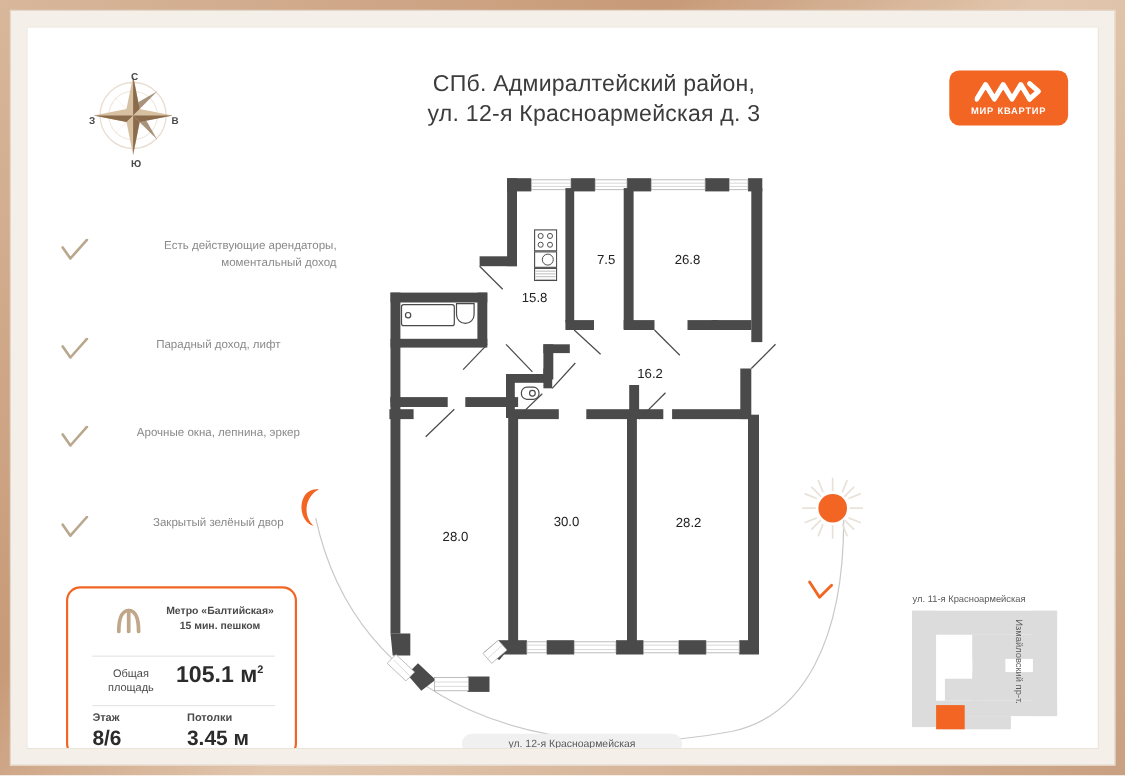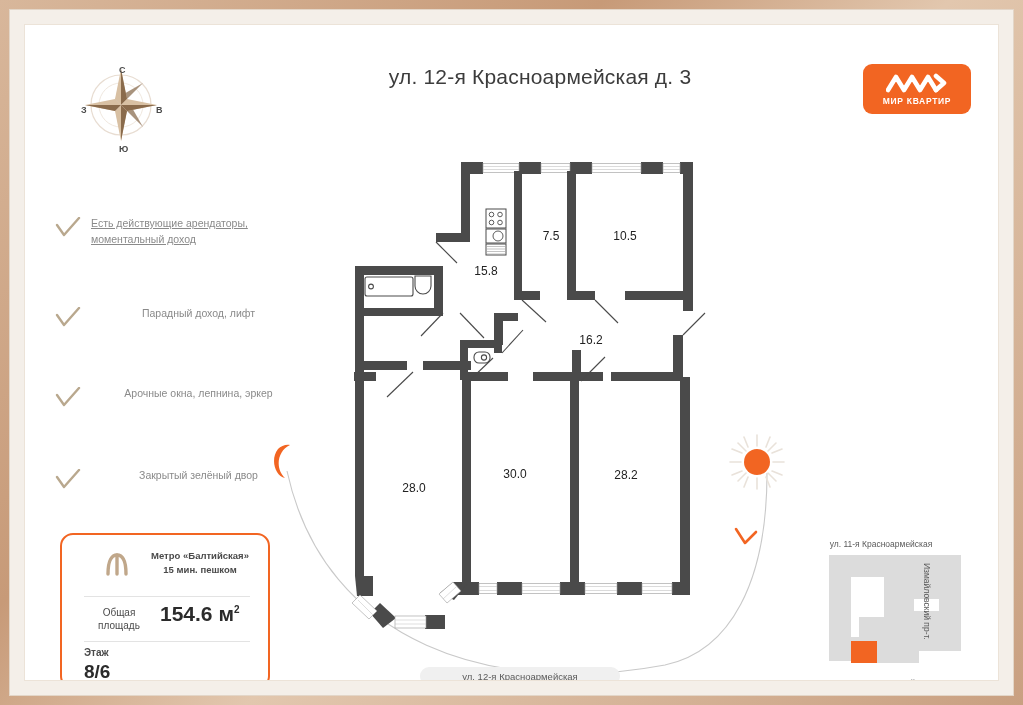--- a/index.html
+++ b/index.html
@@ -58,21 +58,21 @@
   #cmp-w{ left:11px; top:62px; }
 
   
   .feature{ position:absolute; left:30px; width:250px; height:40px; }
   .feature .chk{ position:absolute; left:0; top:2px; width:26px; height:22px; }
   .feature .ftxt{
     position:absolute; left:36px; top:0; width:215px;
     font-size:10.5px; color:#8a8a8a; line-height:16px;
   }
   #feature-0{ top:190px; }
-  #feature-0 .ftxt{ text-align:left;text-decoration:underline; }
+  #feature-0 .ftxt{ text-align:right; }
   #feature-1{ top:280px; }
   #feature-1 .ftxt{ text-align:center; }
   #feature-2{ top:360px; }
   #feature-2 .ftxt{ text-align:center; }
   #feature-3{ top:442px; }
   #feature-3 .ftxt{ text-align:center; }
 
   
   #info-card{
     position:absolute; left:35px; top:508px; width:210px; height:156px;
@@ -141,20 +141,21 @@
   #mm-svg{ position:absolute; left:22px; top:22px; }
 </style>
 </head>
 <body>
 
 <div id="frame-outer">
 <div id="frame-mid">
 <div id="frame-inner">
 
   <div id="title">
+    <span>СПб. Адмиралтейский район,</span>
     <span class="l2">ул. 12-я Красноармейская д. 3</span>
   </div>
 
   <div id="logo">
     <svg width="62" height="20" viewBox="0 0 62 20">
       <path d="M2 17 L10 4 L18 17 L26 4 L34 17 L42 4 L50 17" fill="none" stroke="#ffffff" stroke-width="4.6" stroke-linecap="round" stroke-linejoin="round"></path>
       <path d="M50 17 L58 10 L50 3" fill="none" stroke="#ffffff" stroke-width="4.6" stroke-linecap="round" stroke-linejoin="round"></path>
     </svg>
     <div id="logo-text">МИР КВАРТИР</div>
   </div>
@@ -239,30 +240,34 @@
     </div>
 
     <div class="card-div" id="div1"></div>
 
     <div id="area-row">
       <div id="area-lbl">
         <span>Общая</span><br>
         <span>площадь</span>
       </div>
       <div id="area-val">
-        <span>154.6 м</span><sup>2</sup>
+        <span>105.1 м</span><sup>2</sup>
       </div>
     </div>
 
     <div class="card-div" id="div2"></div>
 
     <div id="bot-row">
       <div class="bcell" id="bcell-floor">
         <span class="bl">Этаж</span>
         <span class="bv">8/6</span>
+      </div>
+      <div class="bcell" id="bcell-ceil">
+        <span class="bl">Потолки</span>
+        <span class="bv">3.45 м</span>
       </div>
     </div>
   </div>
 
   <svg id="plan" viewBox="0 0 1023 705">
     <defs>
       <g id="winH">
         <rect x="0" y="0" width="1" height="1" fill="#fff"></rect>
       </g>
     </defs>
@@ -404,21 +409,21 @@
       <line x1="556" y1="356" x2="580" y2="332"></line>
       <line x1="658" y1="310" x2="680" y2="288"></line>
       <line x1="435" y1="288" x2="459" y2="313"></line>
     </g>
 
     <g></g>
   </svg>
 
   <div class="rlabel" style="left:461px;top:246px">15.8</div>
   <div class="rlabel" style="left:526px;top:211px">7.5</div>
-  <div class="rlabel" style="left:600px;top:211px">10.5</div>
+  <div class="rlabel" style="left:600px;top:211px">26.8</div>
   <div class="rlabel" style="left:566px;top:315px">16.2</div>
   <div class="rlabel" style="left:389px;top:463px">28.0</div>
   <div class="rlabel" style="left:490px;top:449px">30.0</div>
   <div class="rlabel" style="left:601px;top:450px">28.2</div>
 
   <svg style="position:absolute;left:460px;top:183px" width="22" height="48" viewBox="0 0 22 48">
     <rect x="1" y="1" width="20" height="19" fill="#fff" stroke="#4a4a4a" stroke-width="1"></rect>
     <circle cx="6.5" cy="6.5" r="2.3" fill="none" stroke="#4a4a4a" stroke-width="0.9"></circle>
     <circle cx="15" cy="6.5" r="2.3" fill="none" stroke="#4a4a4a" stroke-width="0.9"></circle>
     <circle cx="6.5" cy="14.5" r="2.3" fill="none" stroke="#4a4a4a" stroke-width="0.9"></circle>

